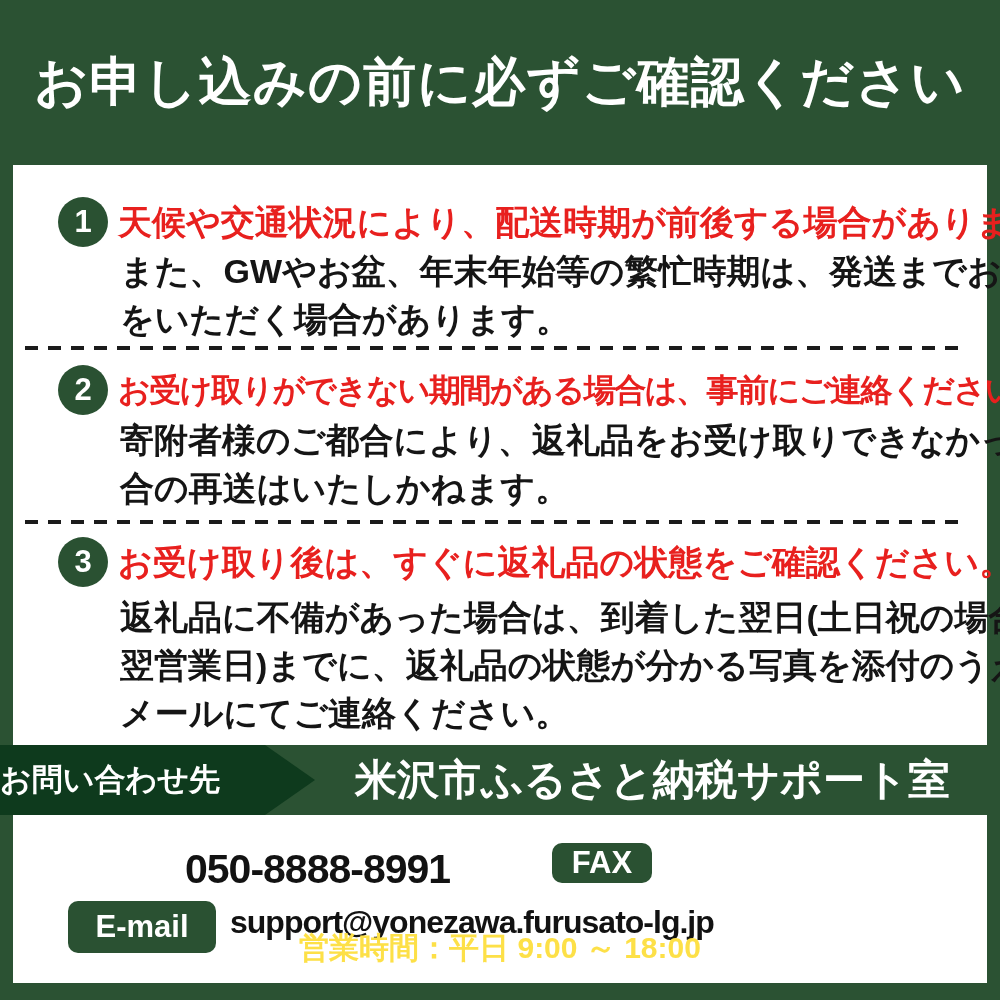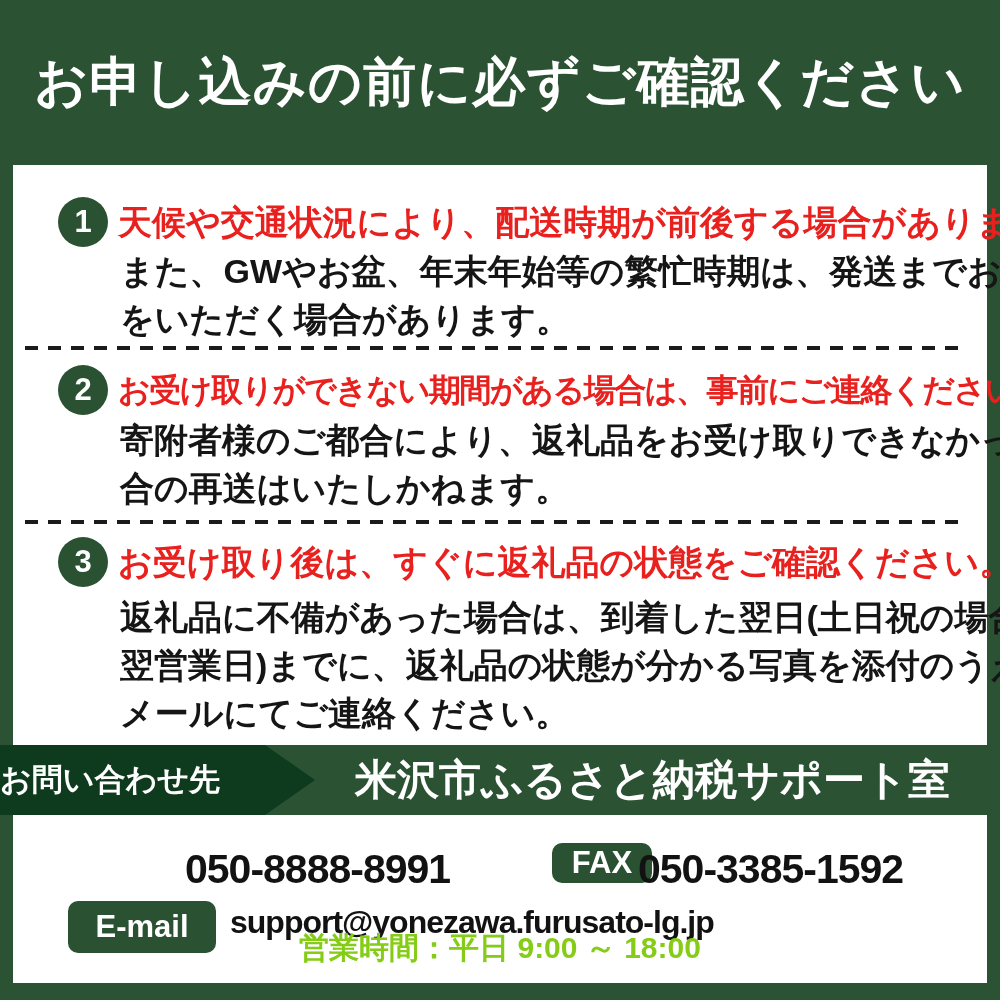--- a/index.html
+++ b/index.html
@@ -44,21 +44,21 @@
   .badge-tel{left:68px;top:843px;width:100px;height:52px;font-size:31px;}
   .badge-fax{left:552px;top:843px;width:100px;height:40px;font-size:31px;}
   .badge-email{left:68px;top:901px;width:148px;height:52px;font-size:31px;}
   .phone-number{position:absolute;color:#121212;font-weight:700;font-size:41px;
                 letter-spacing:-1px;white-space:nowrap;text-align:right;}
   .tel-number{left:185px;top:846px;}
   .fax-number{left:638px;top:846px;}
   .email-address{position:absolute;left:230px;top:904px;color:#121212;font-weight:700;
                  font-size:32px;letter-spacing:-1px;white-space:nowrap;}
   .hours{position:absolute;left:0;top:928px;width:1000px;text-align:center;
-         color:#84cc16;font-size:30px;font-weight:600;white-space:nowrap;}
+         color:#fde047;font-size:30px;font-weight:600;white-space:nowrap;}
 </style>
 </head>
 <body>
 
 <div class="canvas">
 
   <div class="header">
     <div class="header-title">お申し込みの前に必ずご確認ください</div>
   </div>
 
@@ -97,20 +97,19 @@
       <div class="contact-label">お問い合わせ先</div>
     </div>
     <div class="contact-office">米沢市ふるさと納税サポート室</div>
   </div>
 
   <div class="footer-panel"></div>
 
   <div class="phone-number tel-number">050-8888-8991</div>
 
   <div class="badge badge-fax">FAX</div>
-  <div class="phone-number fax-number">050-3385-1592</div>
 
   <div class="badge badge-email">E-mail</div>
   <div class="email-address">support@yonezawa.furusato-lg.jp</div>
 
   <div class="hours">営業時間：平日 9:00 ～ 18:00</div>
 
 </div>
 
 </body></html>

